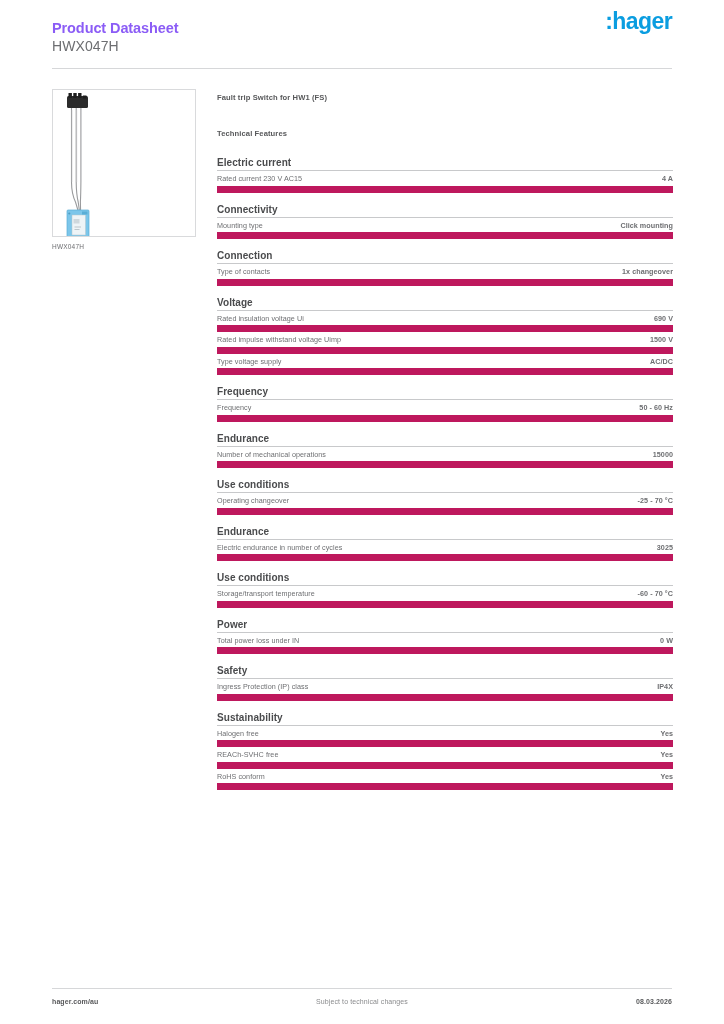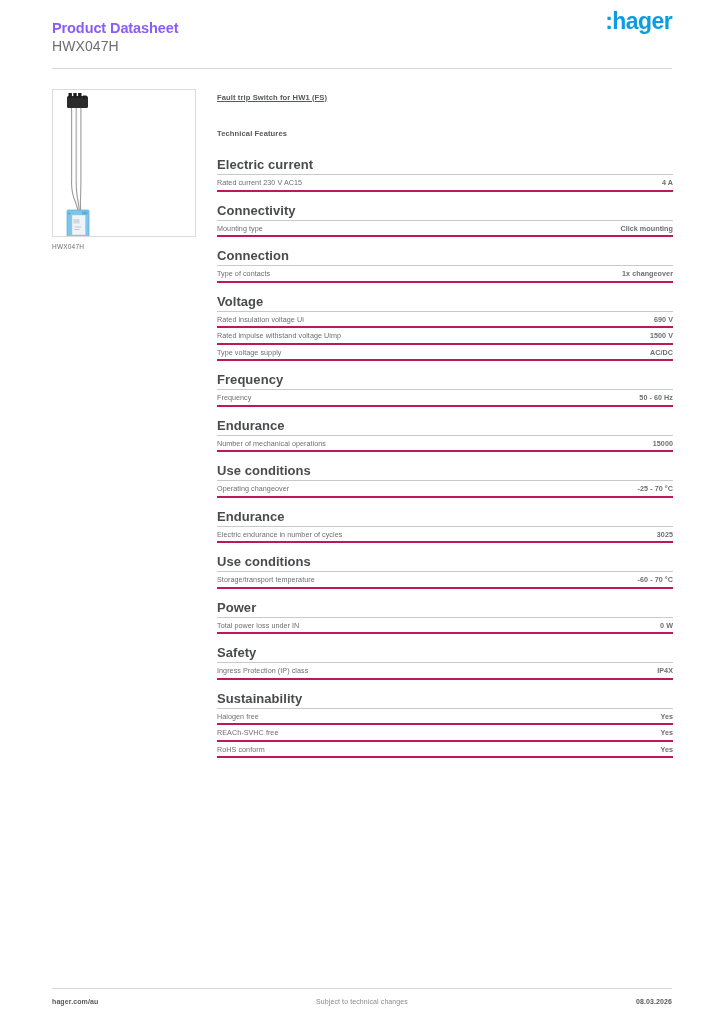--- a/index.html
+++ b/index.html
@@ -82,48 +82,47 @@
     position: absolute;
     left: 217px; top: 93px;
     width: 456px;
   }
   .prod-name {
     font-size: 7.6px;
     font-weight: bold;
     color: #58595b;
     letter-spacing: 0.1px;
     margin-bottom: 27px;
-    text-decoration: underline;
   }
   .tech-features {
     font-size: 7.6px;
     font-weight: bold;
     color: #58595b;
     letter-spacing: 0.1px;
     margin-bottom: 19px;
   }
 
   .group { margin-bottom: 11px; }
   .group-title {
-    font-size: 13px;
+    font-size: 10px;
     font-weight: bold;
     color: #4a4b4d;
     letter-spacing: 0.05px;
     padding-bottom: 2px;
     border-bottom: 1px solid #c8c9cb;
   }
   .row {
     display: flex;
     justify-content: space-between;
     align-items: center;
     font-size: 7.2px;
     color: #6d6e71;
     padding-top: 3px;
     padding-bottom: 2.5px;
-    border-bottom: 2px solid #be185d;
+    border-bottom: 7px solid #be185d;
     letter-spacing: 0.05px;
     gap: 16px;
   }
   .row .label { text-align: left; }
   .row .value { text-align: right; white-space: nowrap; font-weight: bold; }
 
   
   .footer-rule {
     position: absolute;
     left: 52px; top: 988px;

